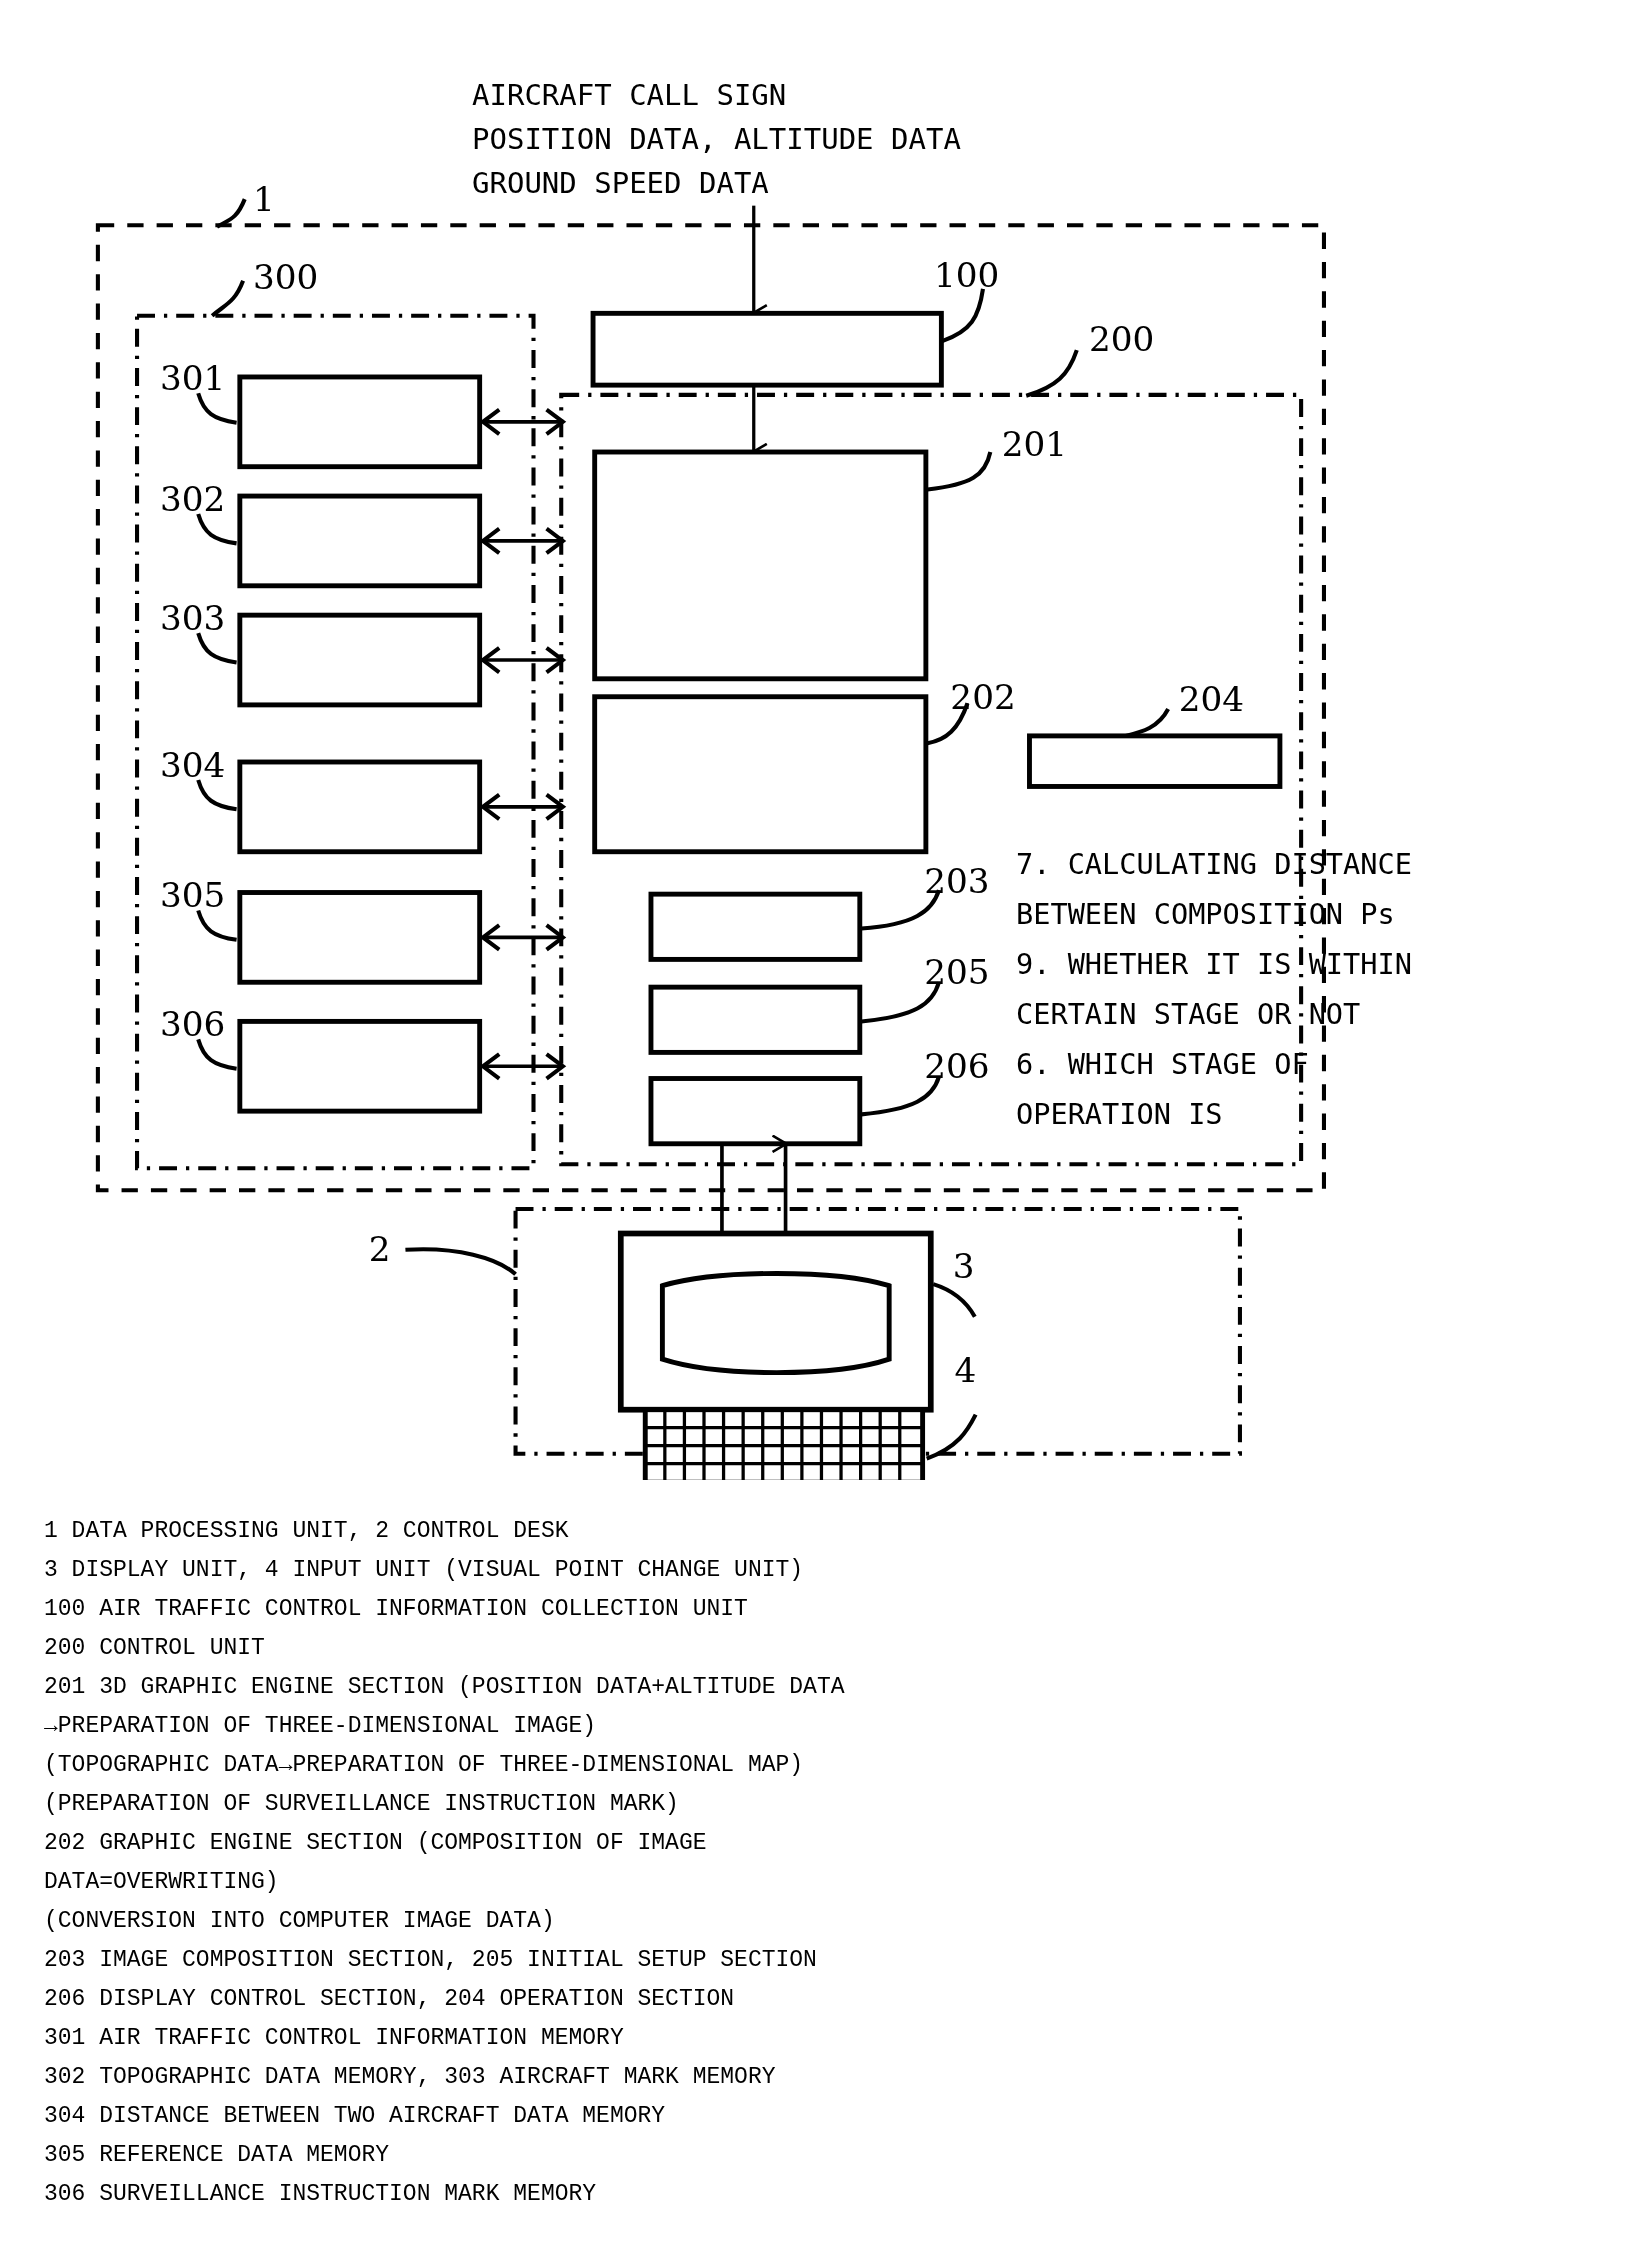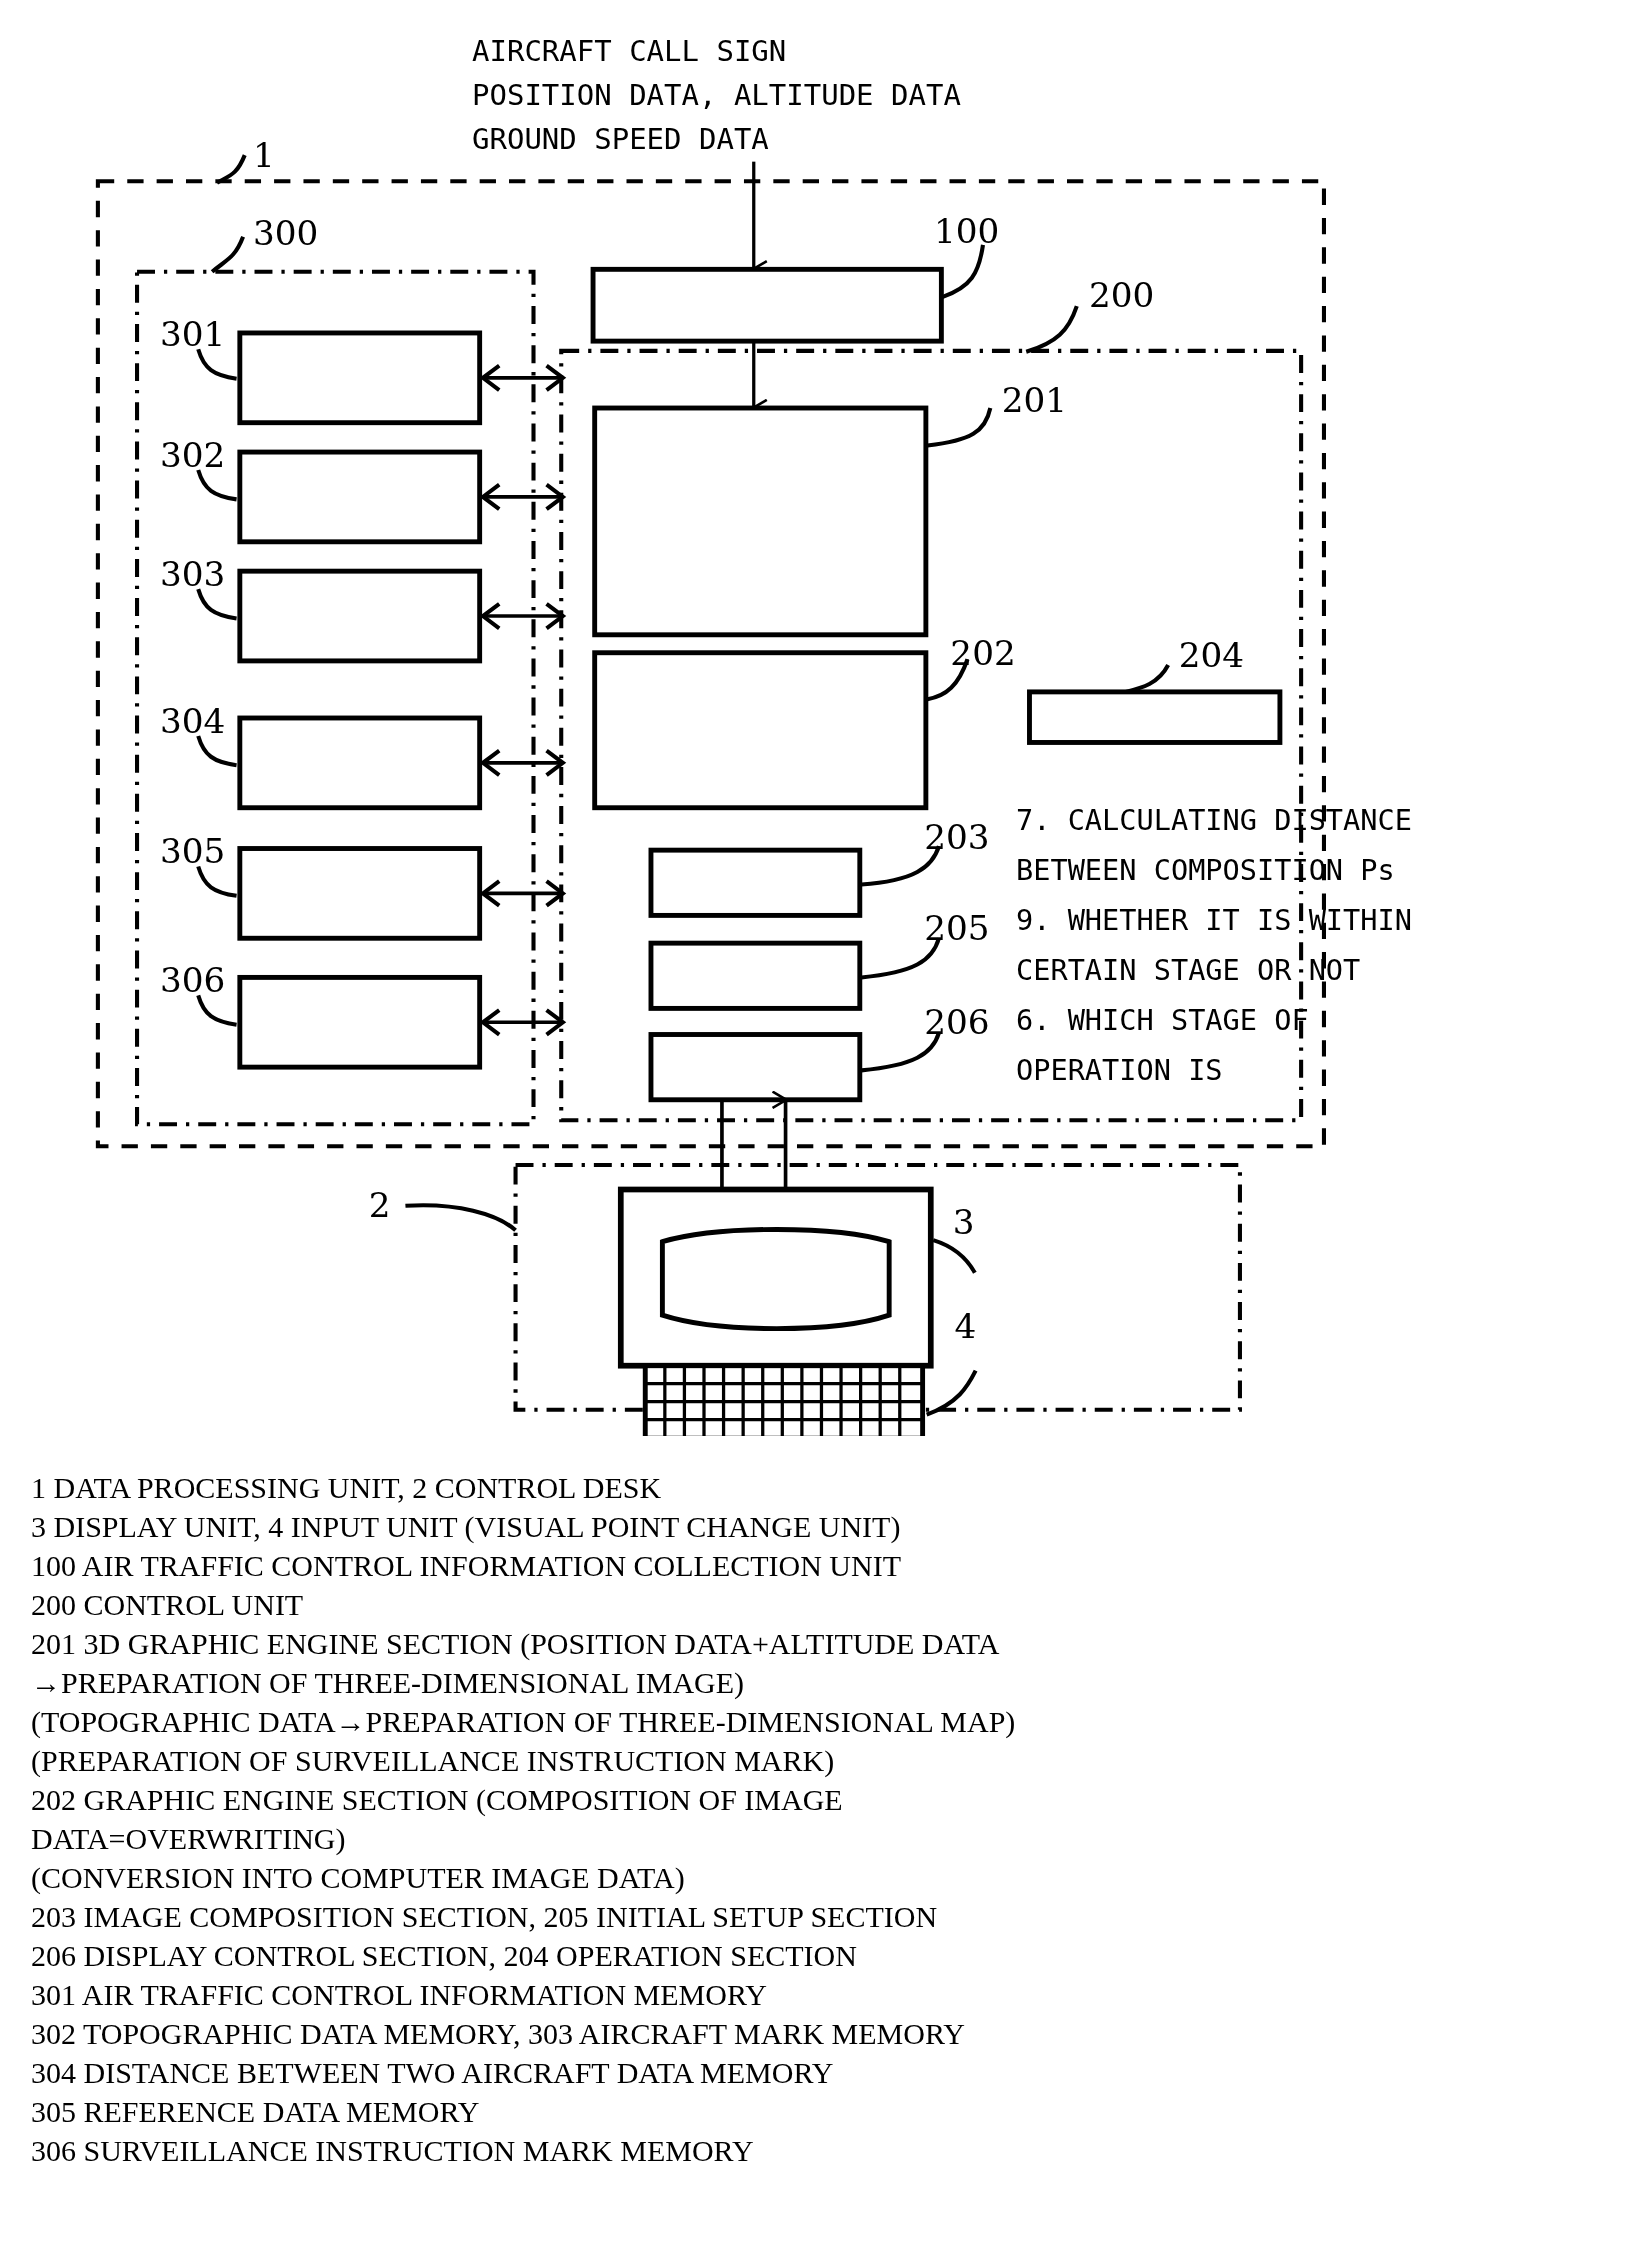--- a/index.html
+++ b/index.html
@@ -2,36 +2,36 @@
 <html style="font-size:13px"><head>
 <meta charset="utf-8">
 <style>
   html,body{margin:0;padding:0;background:#fff;}
   body{
     width:1647px;height:2250px;position:relative;overflow:hidden;
     font-family:"DejaVu Serif", serif;
     color:#000;
     -webkit-font-smoothing:none;
   }
-  #stage{position:absolute;inset:0;}
+  #stage{position:absolute;inset:0;margin-top:44px;}
   svg#diagram{position:absolute;left:0;top:0;width:1647px;height:1436px;}
   .hdr{
     position:absolute;left:472px;top:29px;
     font-family:"DejaVu Sans Mono","Liberation Mono",monospace;
     font-size:29px;line-height:44px;letter-spacing:0px;white-space:pre;
   }
   .calcbox{
     position:absolute;left:1016px;top:795px;width:644px;
     font-family:"DejaVu Sans Mono","Liberation Mono",monospace;
     font-size:28.6px;line-height:50px;white-space:pre;
   }
   .legend{
-    position:absolute;left:31px;top:1468px;width:1550px;
-    font-family:Liberation Serif, serif;
-    font-size:30px;line-height:39px;white-space:pre;
+    position:absolute;left:44px;top:1468px;width:1550px;
+    font-family:Liberation Mono, monospace;
+    font-size:23px;line-height:39px;white-space:pre;
   }
   .reflbl{
     font-family:"DejaVu Serif","Liberation Serif",serif;
     font-size:42px;
   }
 </style>
 </head>
 <body>
 
 <div id="stage">

